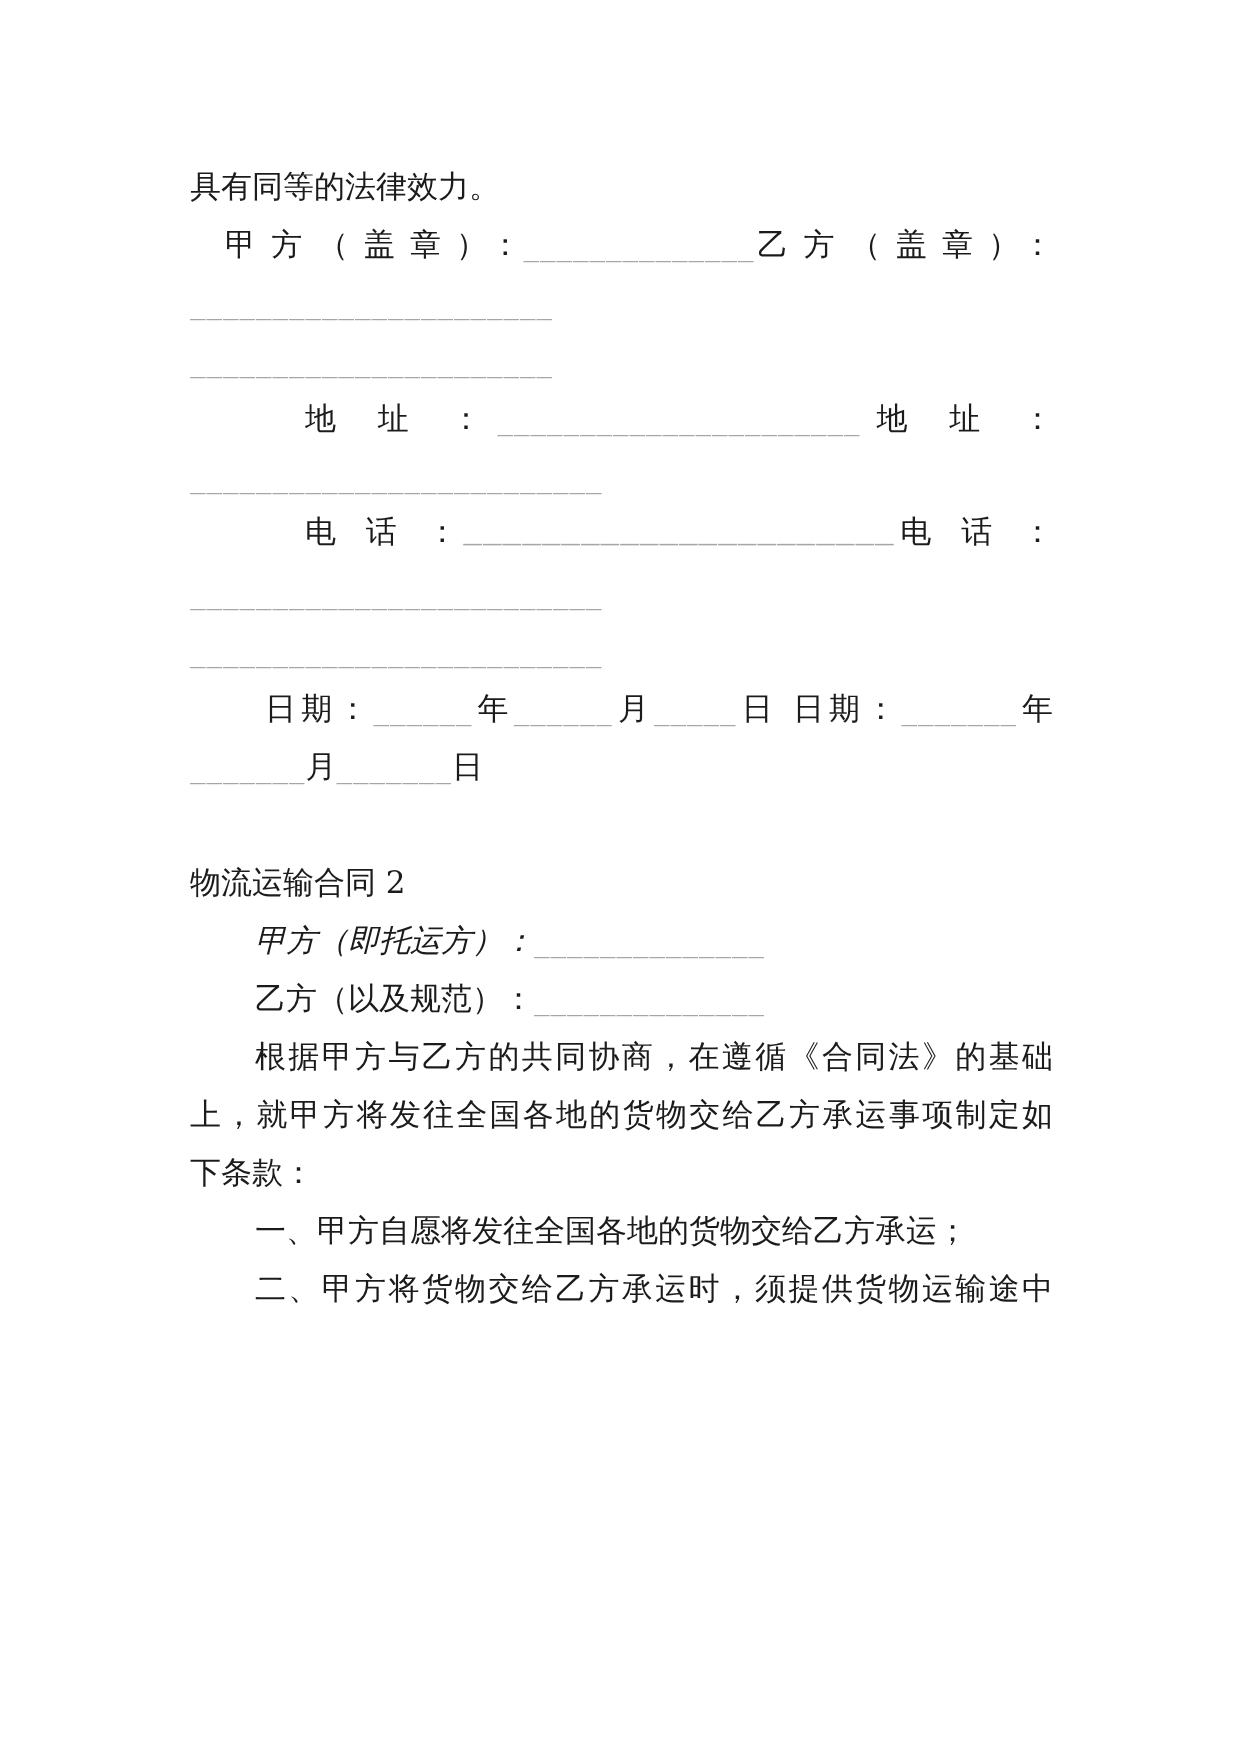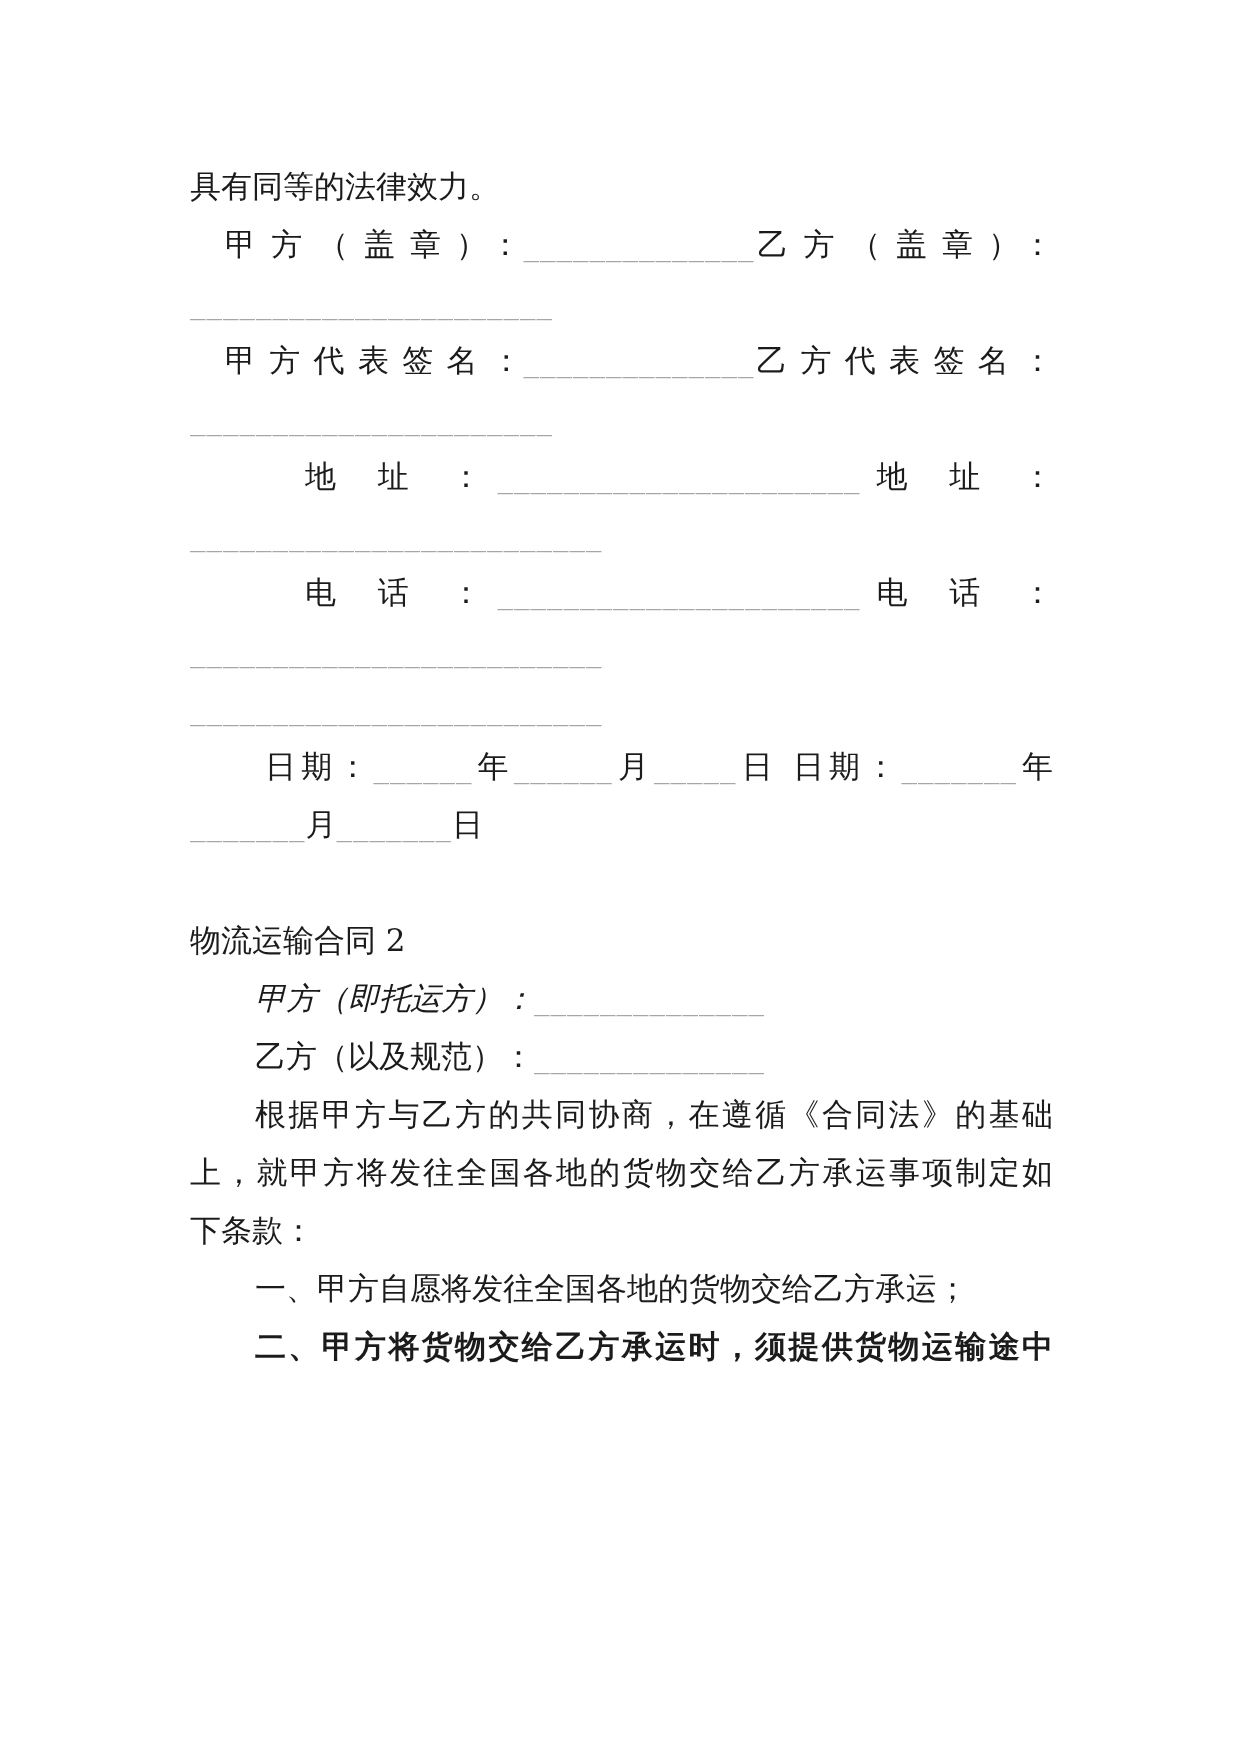--- a/index.html
+++ b/index.html
@@ -43,32 +43,31 @@
   }
 </style>
 </head>
 <body>
 
 <div class="page">
   <div id="doc-body" style="color: rgb(27, 27, 27);">
       <div class="line l"><span class="txt">具有同等的法律效力。</span></div>
       <div class="line j" style="padding-left: 35px;"><span class="txt">甲 方 （ 盖 章 ）：</span><span class="blank" style="color: rgb(166, 166, 166);">______________</span><span class="txt">乙 方 （ 盖 章 ）：</span></div>
       <div class="line l"><span class="blank" style="color: rgb(166, 166, 166);">______________________</span></div>
-      <div class="line j" style="padding-left: 35px;"><span class="txt">甲 方 代 表 签 名 ：</span><span class="blank" style="color: rgb(166, 166, 166);">______________</span><span class="txt">乙 方 代 表 签 名 ：</span></div>
       <div class="line l"><span class="blank" style="color: rgb(166, 166, 166);">______________________</span></div>
       <div class="line j" style="padding-left: 115px;"><span class="txt">地 址 ：</span><span class="blank" style="color: rgb(166, 166, 166);">______________________</span><span class="txt">地 址 ：</span></div>
       <div class="line l"><span class="blank" style="color: rgb(166, 166, 166);">_________________________</span></div>
-      <div class="line j" style="padding-left: 115px;"><span class="txt">电 话 ：</span><span class="blank" style="color: rgb(166, 166, 166);">______________________</span><span class="txt">电 话 ：</span></div>
+      <div class="line j" style="padding-left: 115px; font-family: Liberation Mono, monospace;"><span class="txt">电 话 ：</span><span class="blank" style="color: rgb(166, 166, 166);">______________________</span><span class="txt">电 话 ：</span></div>
       <div class="line l"><span class="blank" style="color: rgb(166, 166, 166);">_________________________</span></div>
       <div class="line l"><span class="blank" style="color: rgb(166, 166, 166);">_________________________</span></div>
       <div class="line j" style="padding-left: 75px;"><span class="txt">日期：</span><span class="blank" style="color: rgb(166, 166, 166);">______</span><span class="txt">年</span><span class="blank" style="color: rgb(166, 166, 166);">______</span><span class="txt">月</span><span class="blank" style="color: rgb(166, 166, 166);">_____</span><span class="txt">日 日期：</span><span class="blank" style="color: rgb(166, 166, 166);">_______</span><span class="txt">年</span></div>
       <div class="line l"><span class="blank" style="color: rgb(166, 166, 166);">_______</span><span class="txt">月</span><span class="blank" style="color: rgb(166, 166, 166);">_______</span><span class="txt">日</span></div>
       <div class="line l">&nbsp;</div>
       <div class="line l"><span class="txt">物流运输合同 2</span></div>
       <div class="line l" style="padding-left: 65px; font-style: italic;"><span class="txt">甲方（即托运方）：</span><span class="blank" style="color: rgb(166, 166, 166);">______________</span></div>
       <div class="line l" style="padding-left: 65px;"><span class="txt">乙方（以及规范）：</span><span class="blank" style="color: rgb(166, 166, 166);">______________</span></div>
       <div class="line j" style="padding-left: 65px;"><span class="txt">根据甲方与乙方的共同协商，在遵循《合同法》的基础</span></div>
       <div class="line j"><span class="txt">上，就甲方将发往全国各地的货物交给乙方承运事项制定如</span></div>
       <div class="line l"><span class="txt">下条款：</span></div>
       <div class="line l" style="padding-left: 65px;"><span class="txt">一、甲方自愿将发往全国各地的货物交给乙方承运；</span></div>
-      <div class="line j" style="padding-left: 65px; font-weight: bold;"><span class="txt">二、甲方将货物交给乙方承运时，须提供货物运输途中</span></div>
+      <div class="line j" style="padding-left: 65px;"><span class="txt">二、甲方将货物交给乙方承运时，须提供货物运输途中</span></div>
     </div>
 </div>
 
 </body></html>

